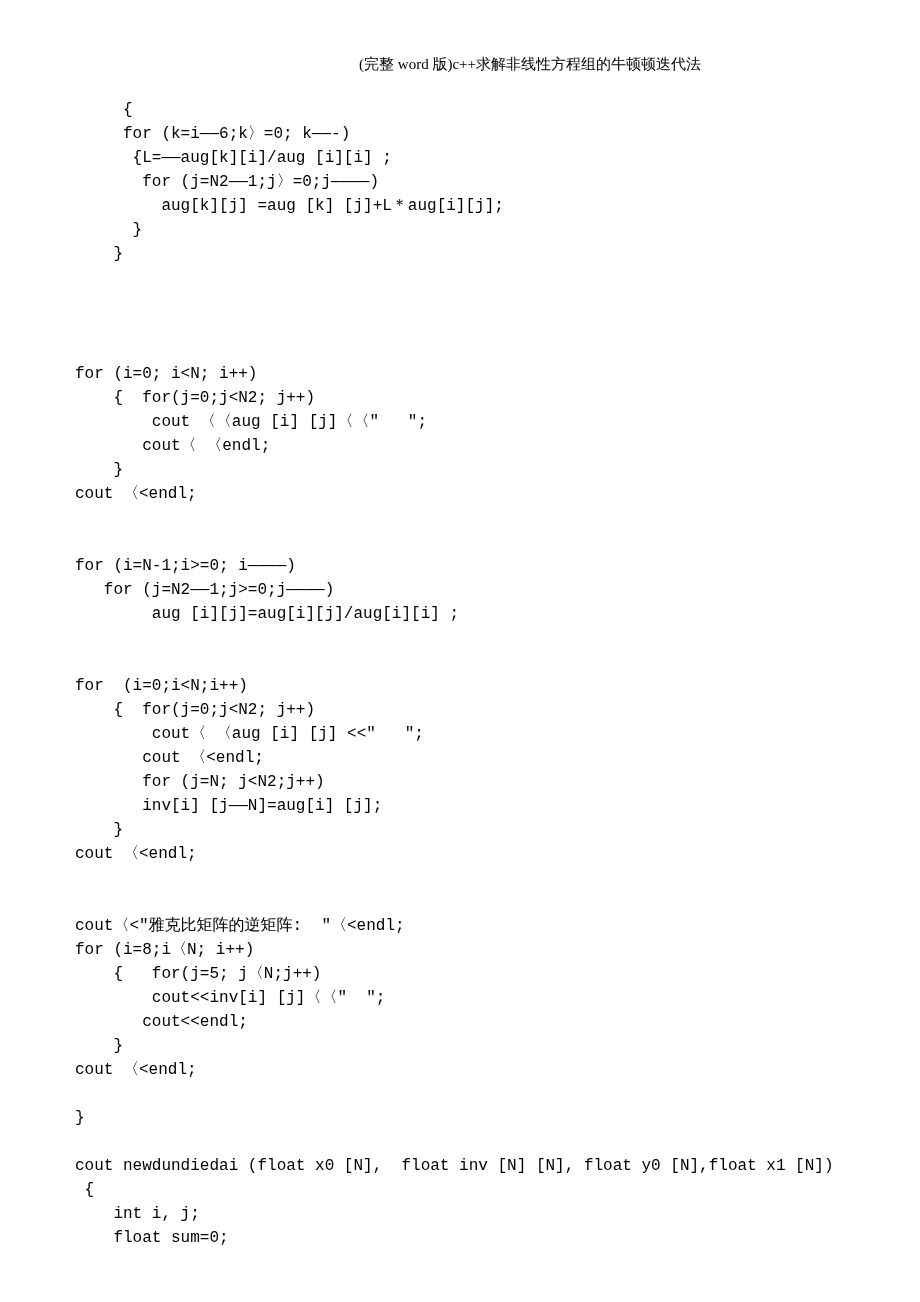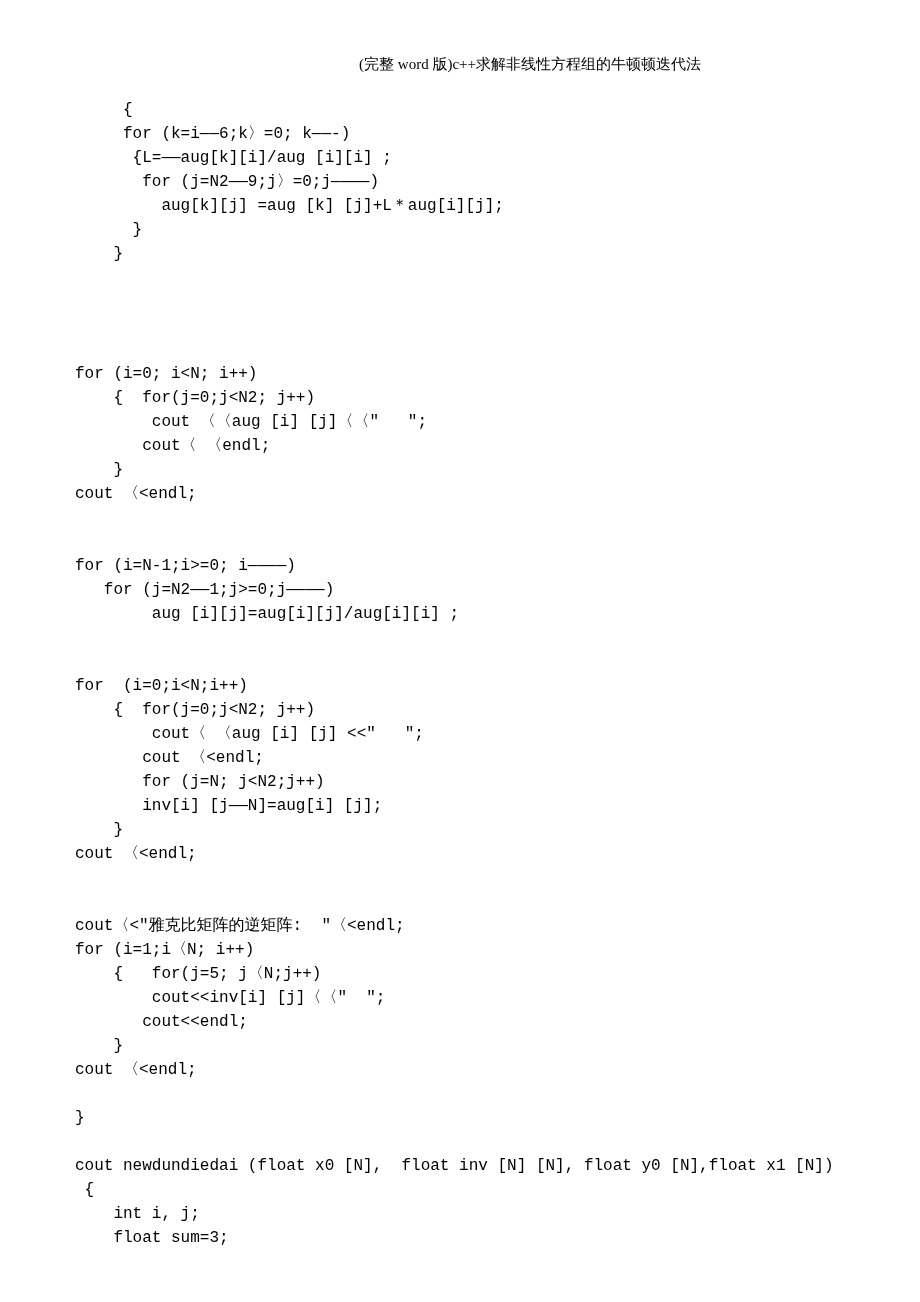--- a/index.html
+++ b/index.html
@@ -34,21 +34,21 @@
   }
 </style>
 </head>
 <body>
 
 <div class="page">
   <div class="header">(完整 word 版)c++求解非线性方程组的牛顿顿迭代法</div>
   <div class="code-block"><span>     {</span>
 <span>     for (k=i——6;k〉=0; k——-)</span>
 <span>      {L=——aug[k][i]/aug [i][i] ;</span>
-<span>       for (j=N2——9;j〉=0;j————)</span>
+<span>       for (j=N2——1;j〉=0;j————)</span>
 <span>         aug[k][j] =aug [k] [j]+L＊aug[i][j];</span>
 <span>      }</span>
 <span>    }</span>
 <span></span>
 <span></span>
 <span></span>
 <span></span>
 <span>for (i=0; i&lt;N; i++)</span>
 <span>    {  for(j=0;j&lt;N2; j++)</span>
 <span>        cout 〈〈aug [i] [j]〈〈"   ";</span>
@@ -66,26 +66,26 @@
 <span>    {  for(j=0;j&lt;N2; j++)</span>
 <span>        cout〈 〈aug [i] [j] &lt;&lt;"   ";</span>
 <span>       cout 〈&lt;endl;</span>
 <span>       for (j=N; j&lt;N2;j++)</span>
 <span>       inv[i] [j——N]=aug[i] [j];</span>
 <span>    }</span>
 <span>cout 〈&lt;endl;</span>
 <span></span>
 <span></span>
 <span>cout〈&lt;"雅克比矩阵的逆矩阵:  "〈&lt;endl;</span>
-<span>for (i=1;i〈N; i++)</span>
+<span>for (i=8;i〈N; i++)</span>
 <span>    {   for(j=5; j〈N;j++)</span>
 <span>        cout&lt;&lt;inv[i] [j]〈〈"  ";</span>
 <span>       cout&lt;&lt;endl;</span>
 <span>    }</span>
 <span>cout 〈&lt;endl;</span>
 <span></span>
 <span>}</span>
 <span></span>
 <span>cout newdundiedai (float x0 [N],  float inv [N] [N], float y0 [N],float x1 [N])</span>
 <span> {</span>
 <span>    int i, j;</span>
-<span>    float sum=3;</span></div>
+<span>    float sum=0;</span></div>
 </div>
 
 </body></html>

